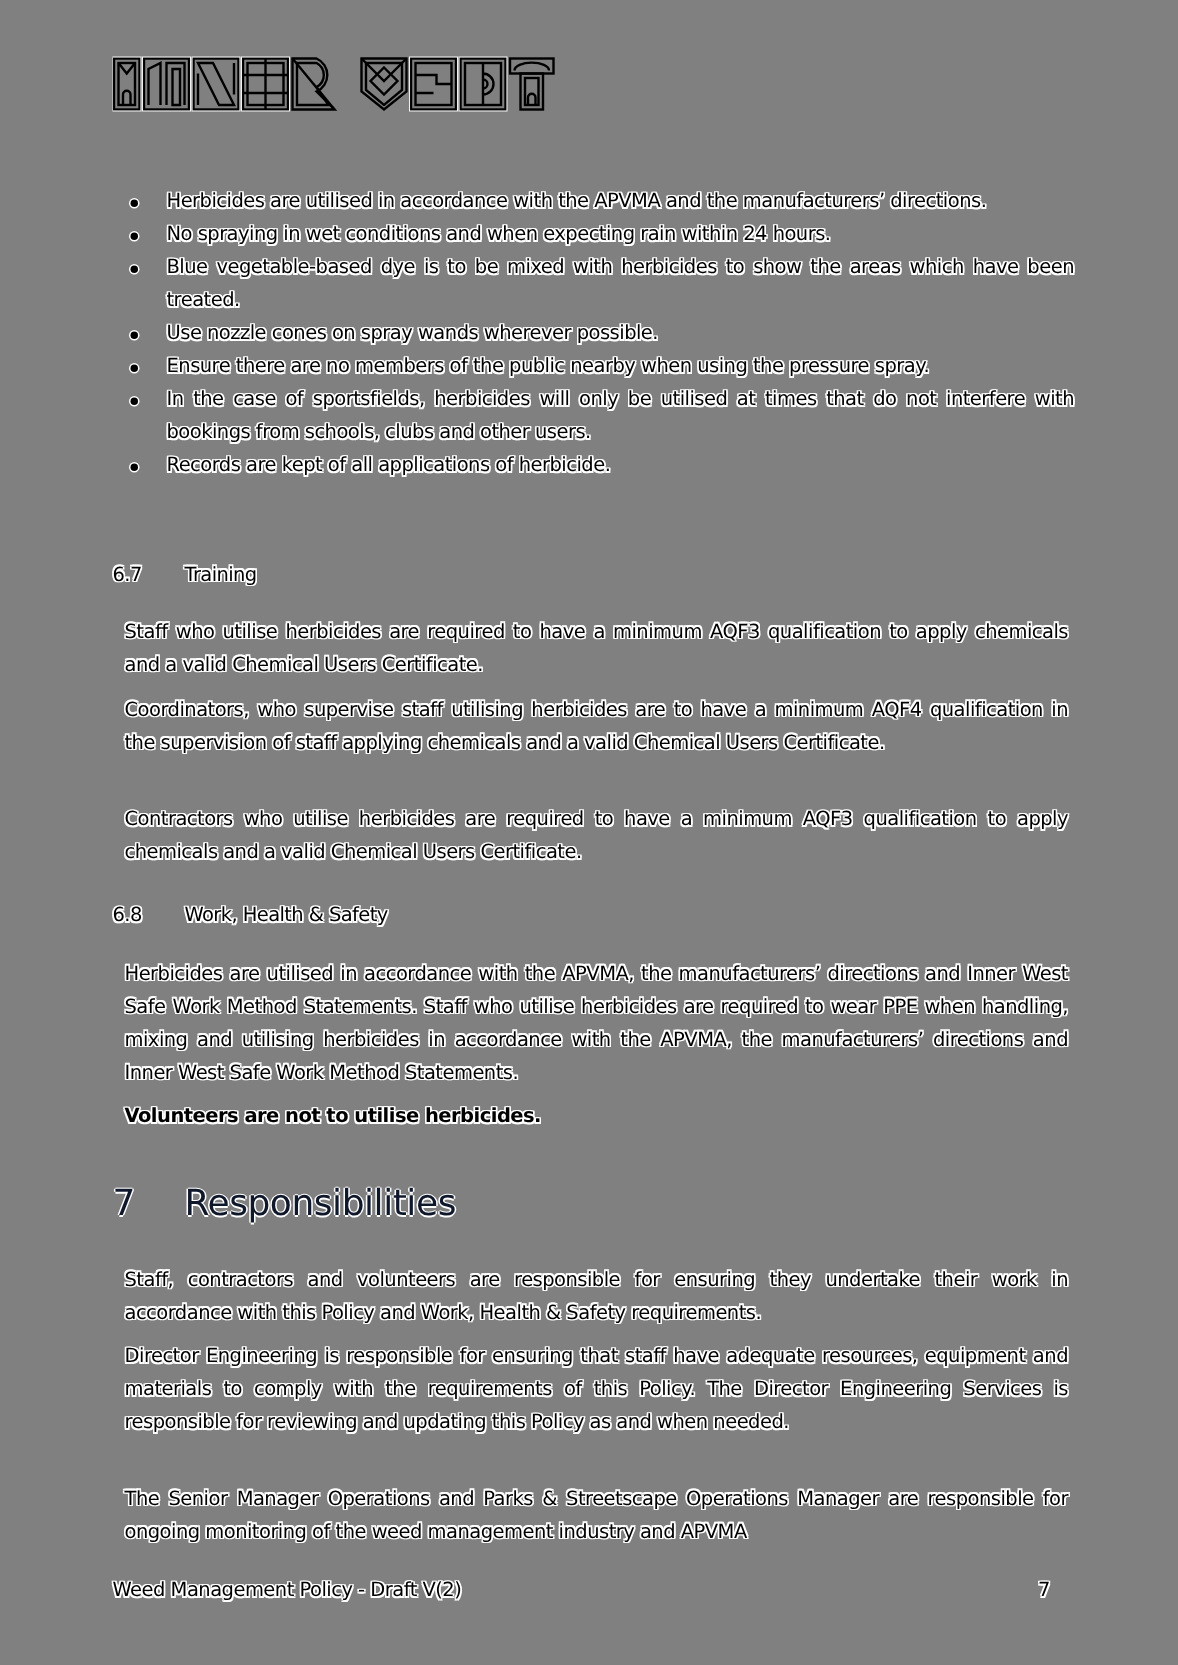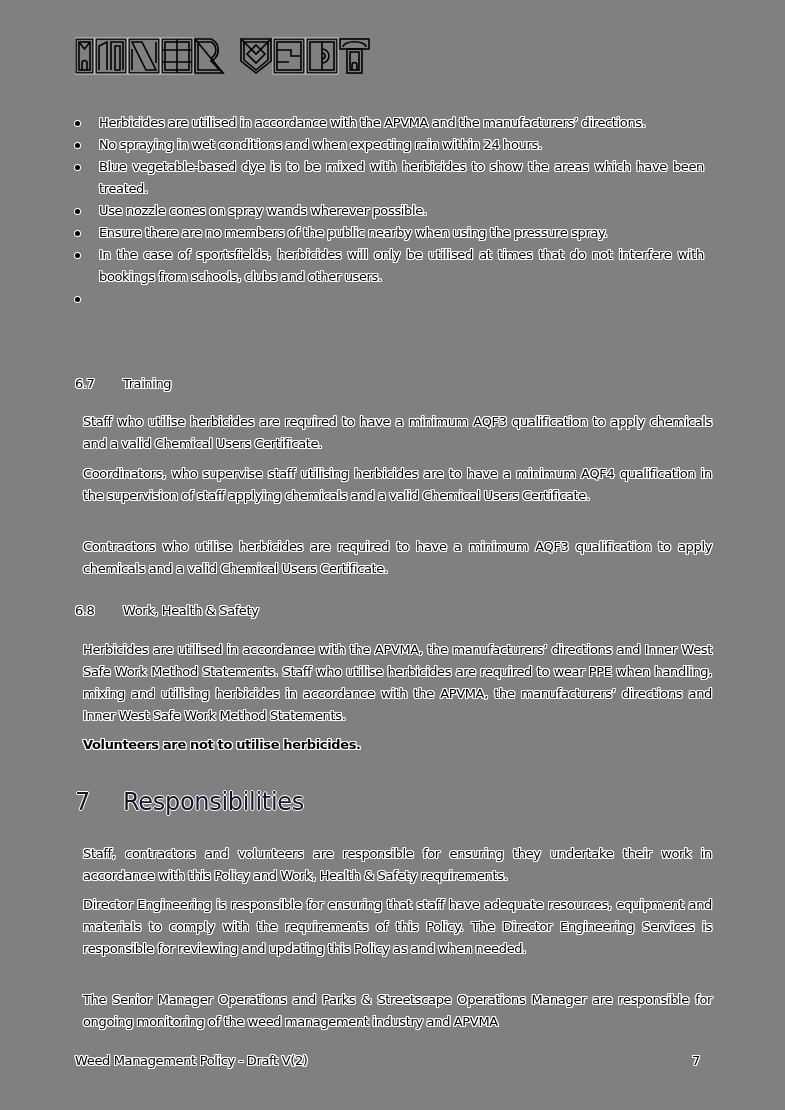--- a/index.html
+++ b/index.html
@@ -27,21 +27,21 @@
       height: 38px;
       width: 295px;
     }
     .logo svg { display: block; }
 
     .bullets {
       position: absolute;
       left: 75px;
       top: 112px;
       width: 629px;
-      margin: 0;
+      margin: 12px;
       padding: 0;
       list-style: none;
     }
     .bullets li {
       position: relative;
       padding-left: 24px;
       font-size: 13px;
       line-height: 22px;
       text-align: justify;
       letter-spacing: -0.35px;
@@ -168,21 +168,21 @@
   </svg>
 </div>
 
 <ul class="bullets">
   <li><span class="dot"></span><span class="txt">Herbicides are utilised in accordance with the APVMA and the manufacturers’ directions.</span></li>
   <li><span class="dot"></span><span class="txt">No spraying in wet conditions and when expecting rain within 24 hours.</span></li>
   <li><span class="dot"></span><span class="txt">Blue vegetable-based dye is to be mixed with herbicides to show the areas which have been treated.</span></li>
   <li><span class="dot"></span><span class="txt">Use nozzle cones on spray wands wherever possible.</span></li>
   <li><span class="dot"></span><span class="txt">Ensure there are no members of the public nearby when using the pressure spray.</span></li>
   <li><span class="dot"></span><span class="txt">In the case of sportsfields, herbicides will only be utilised at times that do not interfere with bookings from schools, clubs and other users.</span></li>
-  <li><span class="dot"></span></li>
+  <li><span class="dot"></span><span class="txt">Records are kept of all applications of herbicide.</span></li>
 </ul>
 
 <div class="sub-heading" style="top:376px;">
   <span class="num txt">6.7</span><span class="txt">Training</span>
 </div>
 <p class="para txt" style="top:403px;">Staff who utilise herbicides are required to have a minimum AQF3 qualification to apply chemicals and a valid Chemical Users Certificate.</p>
 <p class="para txt" style="top:455px;">Coordinators, who supervise staff utilising herbicides are to have a minimum AQF4 qualification in the supervision of staff applying chemicals and a valid Chemical Users Certificate.</p>
 <p class="para txt" style="top:528px;">Contractors who utilise herbicides are required to have a minimum AQF3 qualification to apply chemicals and a valid Chemical Users Certificate.</p>
 
 <div class="sub-heading" style="top:603px;">

